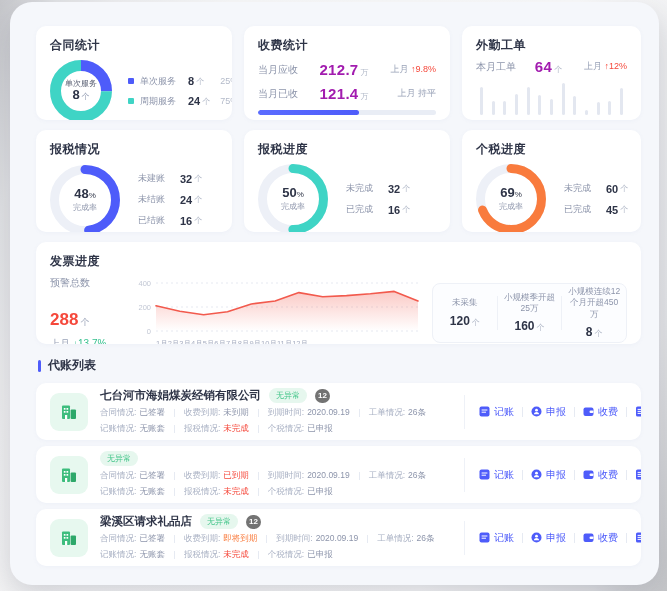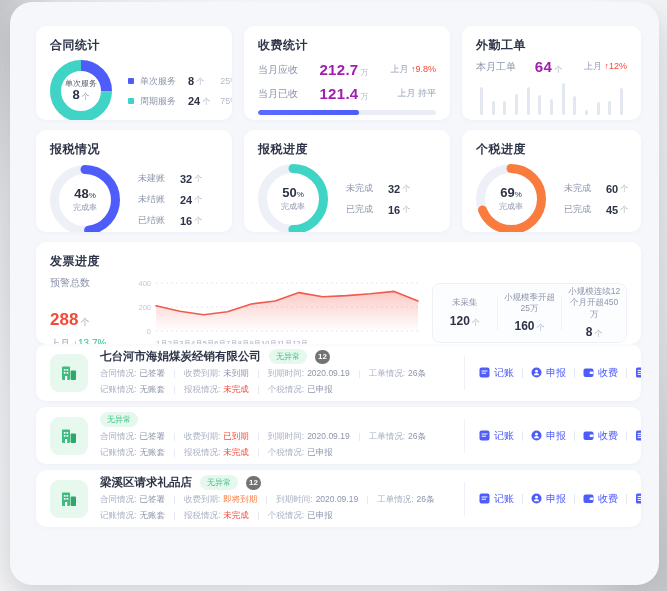--- a/index.html
+++ b/index.html
@@ -325,20 +325,24 @@
         </div>
         <div class="ist-div"></div>
         <div class="ist-cell">
           <div class="ist-label" style="max-width:104px;margin:0 auto">小规模连续12个月开超450万</div>
           <div class="ist-value"><b>8</b><i>个</i></div>
         </div>
       </div>
     </div>
   </div>
 
+  <div class="section-title">
+    <span class="sec-bar"></span>
+    <span class="sec-text">代账列表</span>
+  </div>
 
   <div class="list-row">
     <div class="biz-icon">
       <svg width="20" height="20" viewBox="0 0 20 20">
             <rect x="3" y="3.5" width="8" height="13.5" rx="1" fill="#3dbd7d"></rect>
             <rect x="11.6" y="7.5" width="5.4" height="9.5" rx="1" fill="#2ea86a"></rect>
             <rect x="4.8" y="6" width="1.7" height="1.7" fill="#fff"></rect>
             <rect x="7.5" y="6" width="1.7" height="1.7" fill="#fff"></rect>
             <rect x="4.8" y="9" width="1.7" height="1.7" fill="#fff"></rect>
             <rect x="7.5" y="9" width="1.7" height="1.7" fill="#fff"></rect>

